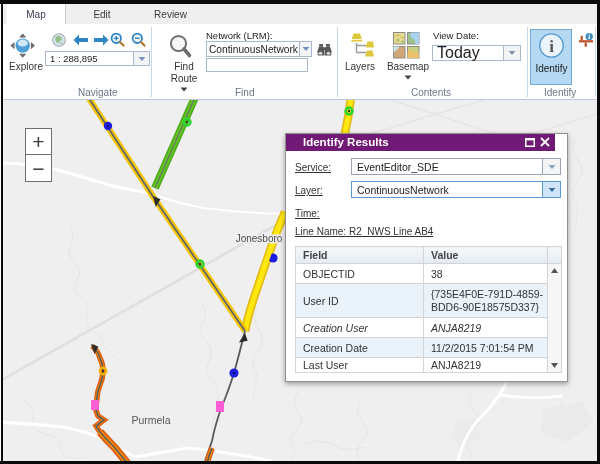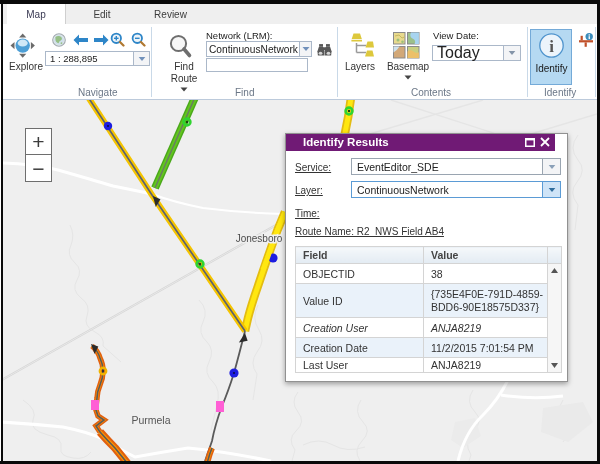--- a/index.html
+++ b/index.html
@@ -316,41 +316,41 @@
     <div class="prow-label" style="top:51px;">Layer:</div>
     <div class="pcombo" style="top:47px; border-color:#5b9bd5;">
       <span class="cbtext">ContinuousNetwork</span>
       <div class="cbtn" style="width:18px; background:#cfe4f7; border-left:1px solid #5b9bd5;">
           <svg width="8" height="5" viewBox="0 0 9 6">
             <path d="M0.5 0.5 L8.5 0.5 L4.5 5.5 Z" fill="#2f6d9e"></path>
           </svg>
         </div>
     </div>
     <div class="prow-label" style="top:74px;">Time:</div>
-    <div class="prow-label" style="top:92px;">Route Name: R2_NWS Field AB4</div>
+    <div class="prow-label" style="top:92px;">Line Name: R2_NWS Line AB4</div>
     <table id="ptable">
       <tbody>
           <tr style="height:17px;">
             <th style="width:128px;">Field</th>
             <th style="width:124px;">Value</th>
             <th style="width:14px; padding:0;"></th>
           </tr>
       <tr style="height:20px;">
             <td>OBJECTID</td>
             <td>38</td>
             <td rowspan="5" style="padding:0; vertical-align:top; background:#f6f6f6;">
         <svg width="13" height="108" viewBox="0 0 13 108" style="display:block;">
           <rect x="0" y="0" width="13" height="108" fill="#f6f6f6"></rect>
           <path d="M6.5 4 L10 9 L3 9 Z" fill="#555"></path>
           <path d="M6.5 104 L10 99 L3 99 Z" fill="#555"></path>
         </svg>
       </td>
           </tr>
       <tr class="alt" style="height:34px;">
-            <td>Value ID</td>
+            <td>User ID</td>
             <td style="line-height:13px;margin-left:37px;">{735E4F0E-791D-4859-BDD6-90E18575D337}</td>
           </tr>
       <tr style="height:20px;font-style:italic;">
             <td>Creation User</td>
             <td>ANJA8219</td>
           </tr>
       <tr class="alt" style="height:20px;">
             <td>Creation Date</td>
             <td>11/2/2015 7:01:54 PM</td>
           </tr>

